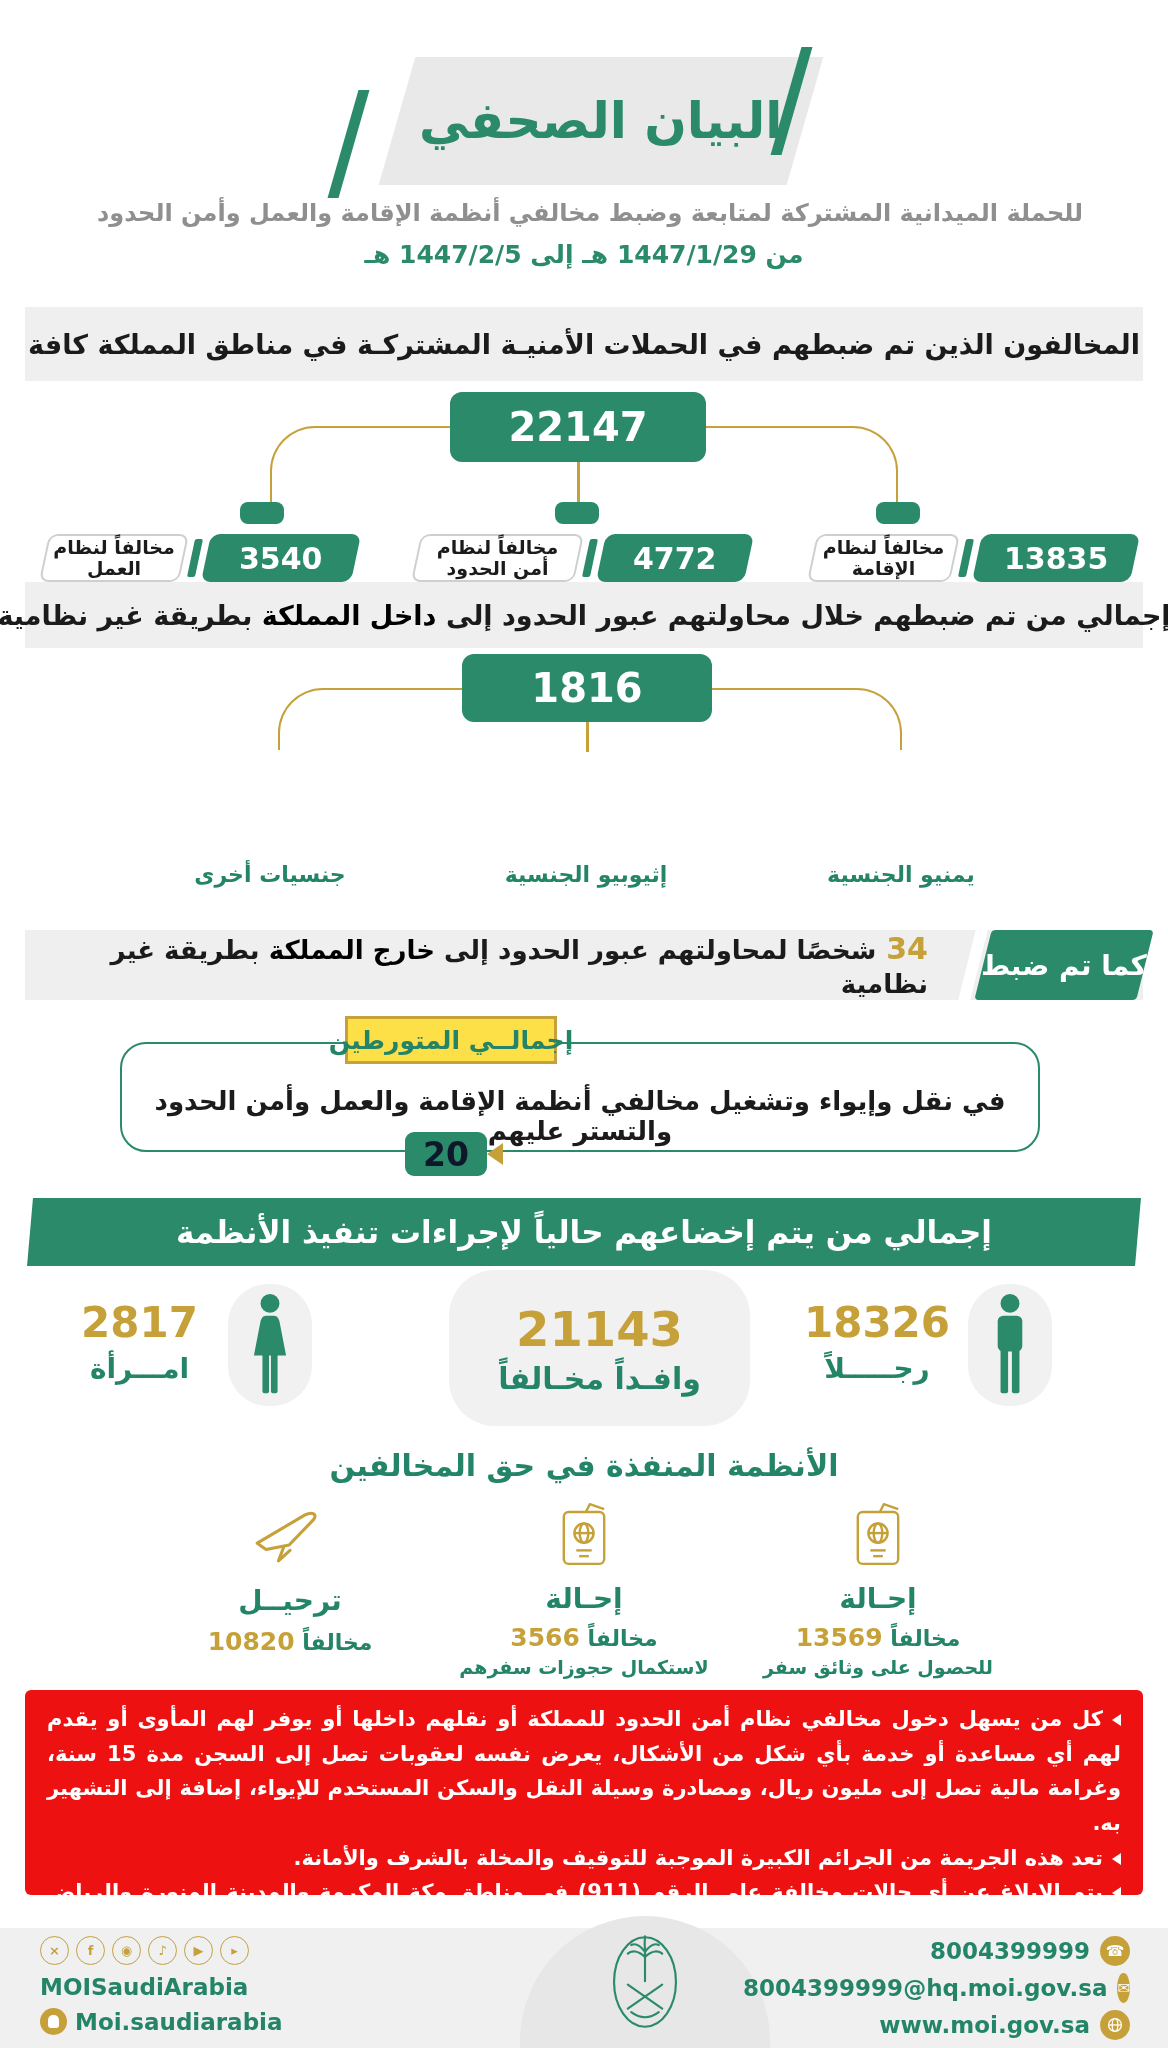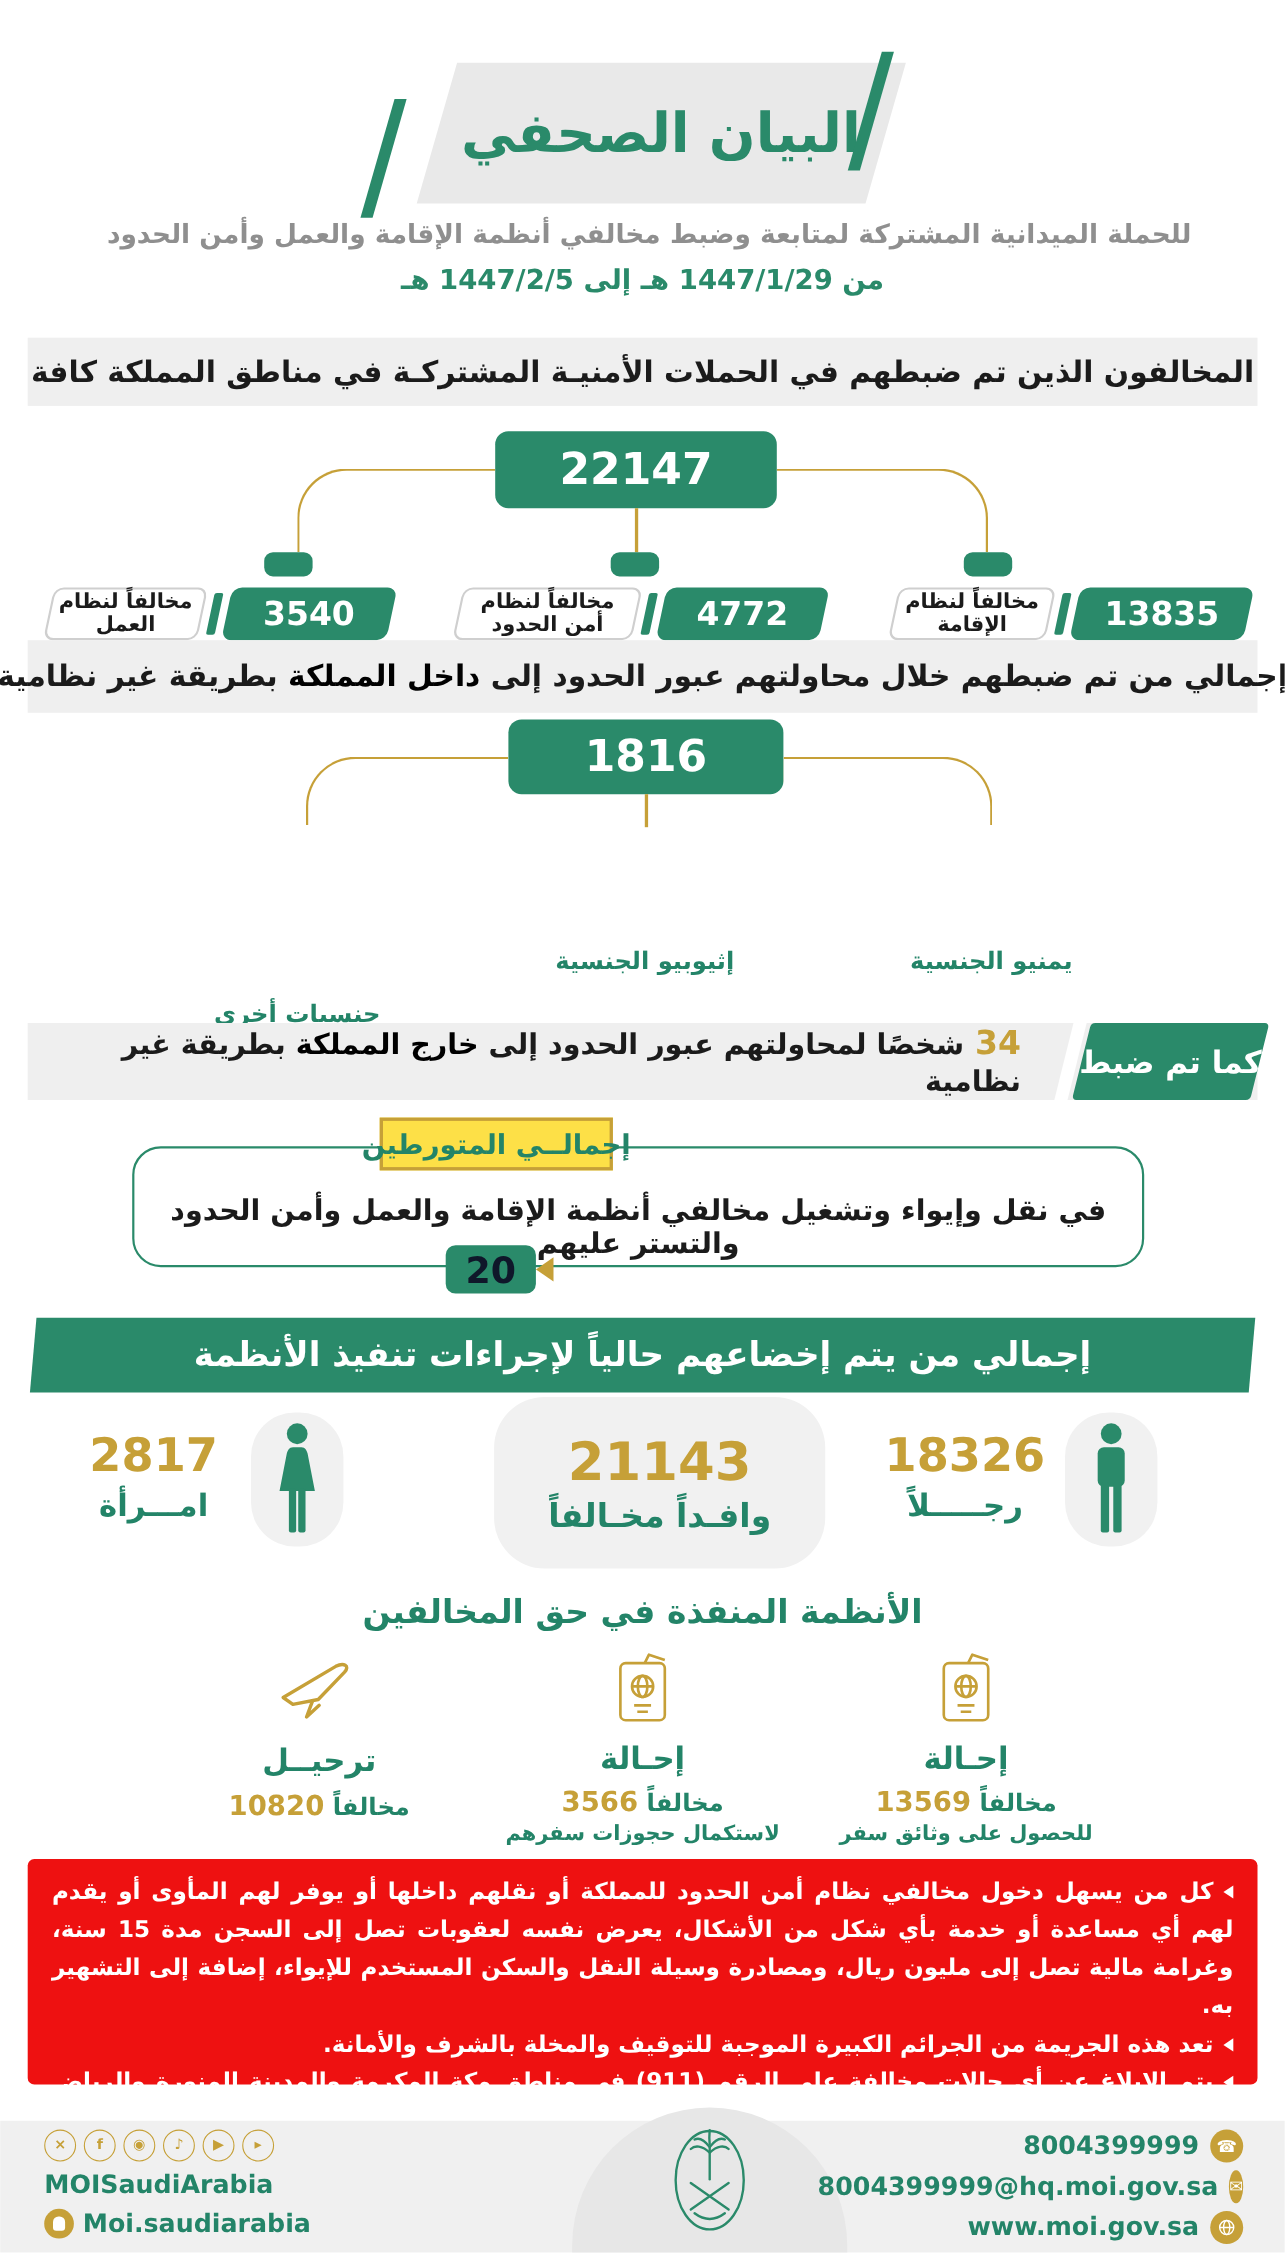--- a/index.html
+++ b/index.html
@@ -89,21 +89,21 @@
 
   <div class="abs title-slash" style="left:343px;top:90px;width:11px;height:108px;"></div>
   <div class="abs title-box center" style="left:397px;top:57px;width:408px;height:128px;">
     <span>البيان الصحفي</span>
   </div>
   <div class="abs title-slash" style="left:786px;top:47px;width:11px;height:108px;"></div>
 
   <div class="abs subtitle" style="top:199px;left:0;padding-left:12px;">للحملة الميدانية المشتركة لمتابعة وضبط مخالفي أنظمة الإقامة والعمل وأمن الحدود</div>
   <div class="abs dateline" style="top:240px;left:0;">من 1447/1/29 هـ إلى 1447/2/5 هـ</div>
 
-  <div class="abs band" style="left:25px;top:307px;width:1118px;height:62px;">
+  <div class="abs band" style="left:25px;top:307px;width:1118px;height:74px;">
     <span>المخالفون الذين تم ضبطهم في الحملات الأمنيـة المشتركـة في مناطق المملكة كافة</span>
   </div>
 
   <div class="abs total-box center" style="left:450px;top:392px;width:256px;height:70px;">
     <span>22147</span>
   </div>
 
   <div class="abs conn" style="left:706px;top:426px;width:192px;height:76px;border-top-width:2.5px;border-right-width:2.5px;border-top-right-radius:45px;"></div>
   <div class="abs conn" style="left:270px;top:426px;width:180px;height:76px;border-top-width:2.5px;border-left-width:2.5px;border-top-left-radius:45px;"></div>
   <div class="abs" style="left:577px;top:462px;width:3px;height:40px;background:#c6a038;"></div>
@@ -148,21 +148,21 @@
   <div class="abs total-box center" style="left:462px;top:654px;width:250px;height:68px;">
     <span>1816</span>
   </div>
 
   <div class="abs conn" style="left:712px;top:688px;width:190px;height:62px;border-top-width:2.5px;border-right-width:2.5px;border-top-right-radius:45px;"></div>
   <div class="abs conn" style="left:278px;top:688px;width:184px;height:62px;border-top-width:2.5px;border-left-width:2.5px;border-top-left-radius:45px;"></div>
   <div class="abs" style="left:586px;top:722px;width:3px;height:30px;background:#c6a038;"></div>
 
   <div class="abs donut-lbl" style="left:791px;top:862px;width:220px;">يمنيو الجنسية</div>
   <div class="abs donut-lbl" style="left:476px;top:862px;width:220px;">إثيوبيو الجنسية</div>
-  <div class="abs donut-lbl" style="left:160px;top:862px;width:220px;margin-top:48px;">جنسيات أخرى</div>
+  <div class="abs donut-lbl" style="left:160px;top:862px;width:220px;">جنسيات أخرى</div>
 
   <div class="abs band" style="left:25px;top:930px;width:1118px;height:70px;justify-content:flex-start;">
     <div class="abs" style="left:942px;top:0;width:12px;height:70px;background:#fff;transform:skewX(-14deg);"></div>
     <div class="abs badge" style="left:958px;top:0;width:162px;height:70px;">
       <span>كما تم ضبط</span>
     </div>
     <div class="abs band3-text" style="right:215px;left:45px;top:0;bottom:0;display:flex;align-items:center;">
       <span style="white-space:normal;">
         <span class="cnt">34</span><span>شخصًا لمحاولتهم عبور الحدود إلى </span><b>خارج المملكة</b><span> بطريقة غير نظامية</span>
       </span>

